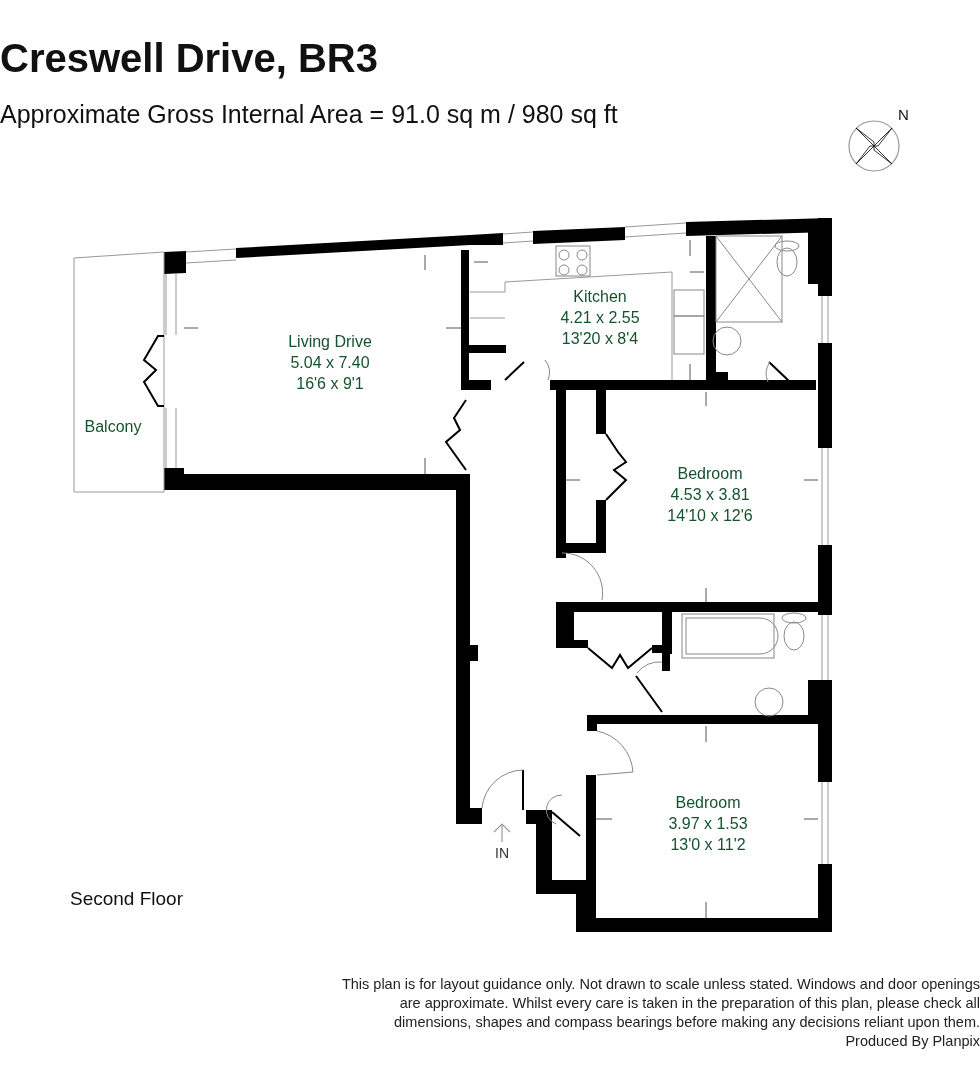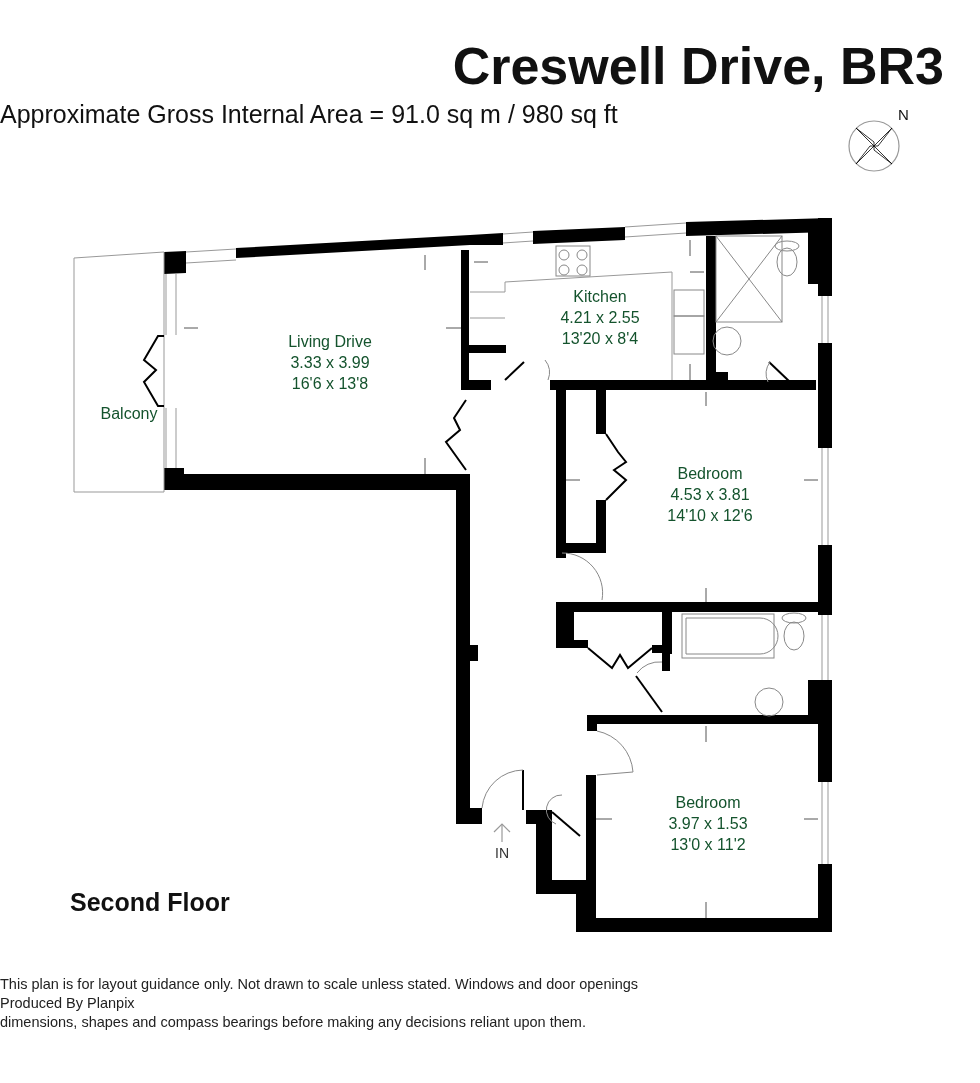--- a/index.html
+++ b/index.html
@@ -1,23 +1,23 @@
 <!DOCTYPE html>
 <html><head>
 <meta charset="utf-8">
 <style>
   html,body{margin:0;padding:0;background:#fff;}
   body{width:980px;height:1083px;position:relative;overflow:hidden;font-family:"Liberation Sans",sans-serif;color:#111;}
-  .title{position:absolute;left:0;width:900px;top:36px;text-align:right;font-size:52px;font-weight:bold;letter-spacing:0px;margin-left:44px;}
+  .title{position:absolute;left:0;width:900px;top:36px;text-align:left;font-size:40px;font-weight:bold;letter-spacing:0px;}
   .subtitle{position:absolute;left:0;width:890px;top:100px;font-size:25px;}
   .compass{position:absolute;left:848px;top:104px;width:64px;height:70px;}
   .plan{position:absolute;left:0;top:0;width:980px;height:1083px;}
   .room-label{position:absolute;text-align:center;font-size:16px;line-height:21px;color:#14532d;}
-  .floor-label{position:absolute;left:70px;top:888px;font-size:25px;font-weight:bold;}
-  .disclaimer{position:absolute;left:0;width:980px;top:975px;text-align:left;font-size:14.5px;line-height:19px;color:#222;}
+  .floor-label{position:absolute;left:70px;top:888px;font-size:19px;font-weight:normal;}
+  .disclaimer{position:absolute;left:0;width:980px;top:975px;text-align:right;font-size:14.5px;line-height:19px;color:#222;}
 </style>
 </head>
 <body>
 
 <div class="title">Creswell Drive, BR3</div>
 <div class="subtitle">Approximate Gross Internal Area = 91.0 sq m / 980 sq ft</div>
 
 <div class="compass">
   <svg width="64" height="70" viewBox="0 0 64 70">
     <circle cx="26" cy="42" r="25" fill="none" stroke="#999" stroke-width="1.2"></circle>
@@ -193,40 +193,41 @@
   </g>
 
   <g stroke="#999" fill="none" stroke-width="1.2">
     <polyline points="494,832 502,824 510,832"></polyline>
     <line x1="502" y1="824" x2="502" y2="842"></line>
   </g>
 </svg>
 
 <div class="room-label" style="left:255px;top:331px;width:150px;">
   <div>Living Drive</div>
-  <div>3.33 x 3.99</div>
-  <div>16'6 x 13'8</div>
+  <div>5.04 x 7.40</div>
+  <div>16'6 x 9'1</div>
 </div>
 <div class="room-label" style="left:525px;top:286px;width:150px;">
   <div>Kitchen</div>
   <div>4.21 x 2.55</div>
   <div>13'20 x 8'4</div>
 </div>
 <div class="room-label" style="left:635px;top:463px;width:150px;">
   <div>Bedroom</div>
   <div>4.53 x 3.81</div>
   <div>14'10 x 12'6</div>
 </div>
 <div class="room-label" style="left:633px;top:792px;width:150px;">
   <div>Bedroom</div>
   <div>3.97 x 1.53</div>
   <div>13'0 x 11'2</div>
 </div>
-<div class="room-label" style="left:78px;top:403px;width:70px;margin-left:16px;">Balcony</div>
+<div class="room-label" style="left:78px;top:416px;width:70px;">Balcony</div>
 <div class="room-label" style="left:490px;top:843px;width:24px;font-size:14px;color:#333;">IN</div>
 
 <div class="floor-label">Second Floor</div>
 
 <div class="disclaimer">
   <div>This plan is for layout guidance only. Not drawn to scale unless stated. Windows and door openings</div>
+  <div>are approximate. Whilst every care is taken in the preparation of this plan, please check all</div>
+  <div>dimensions, shapes and compass bearings before making any decisions reliant upon them.</div>
   <div>Produced By Planpix</div>
-  <div>dimensions, shapes and compass bearings before making any decisions reliant upon them.</div>
 </div>
 
 </body></html>

